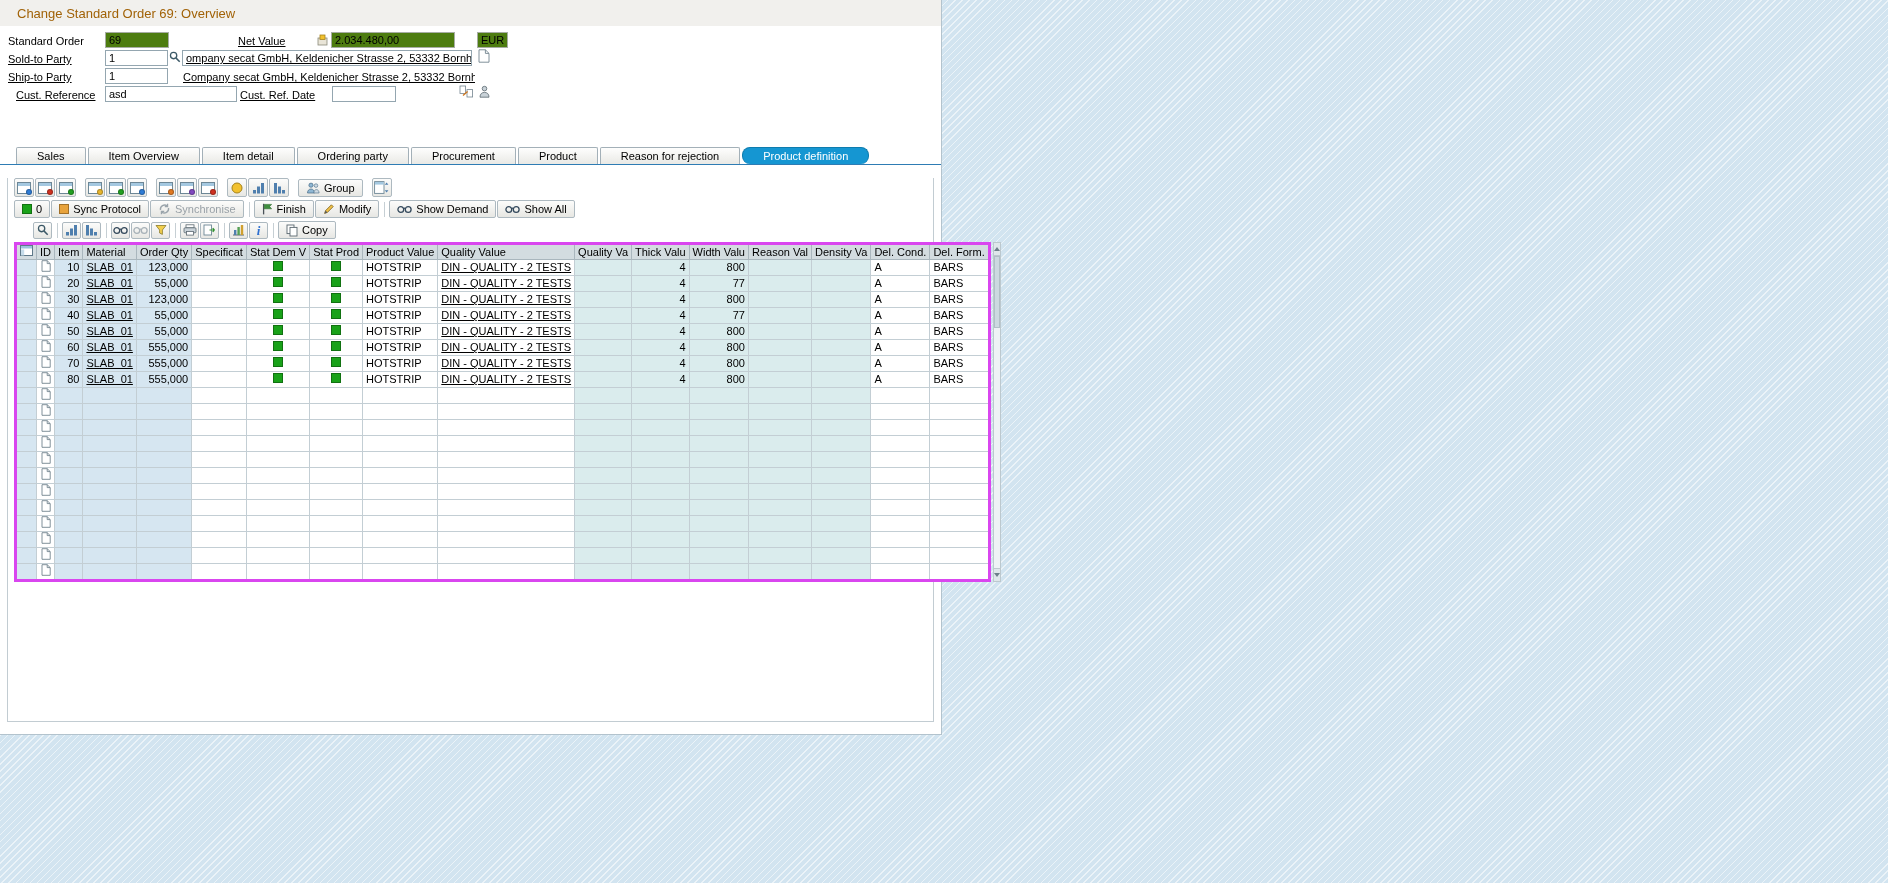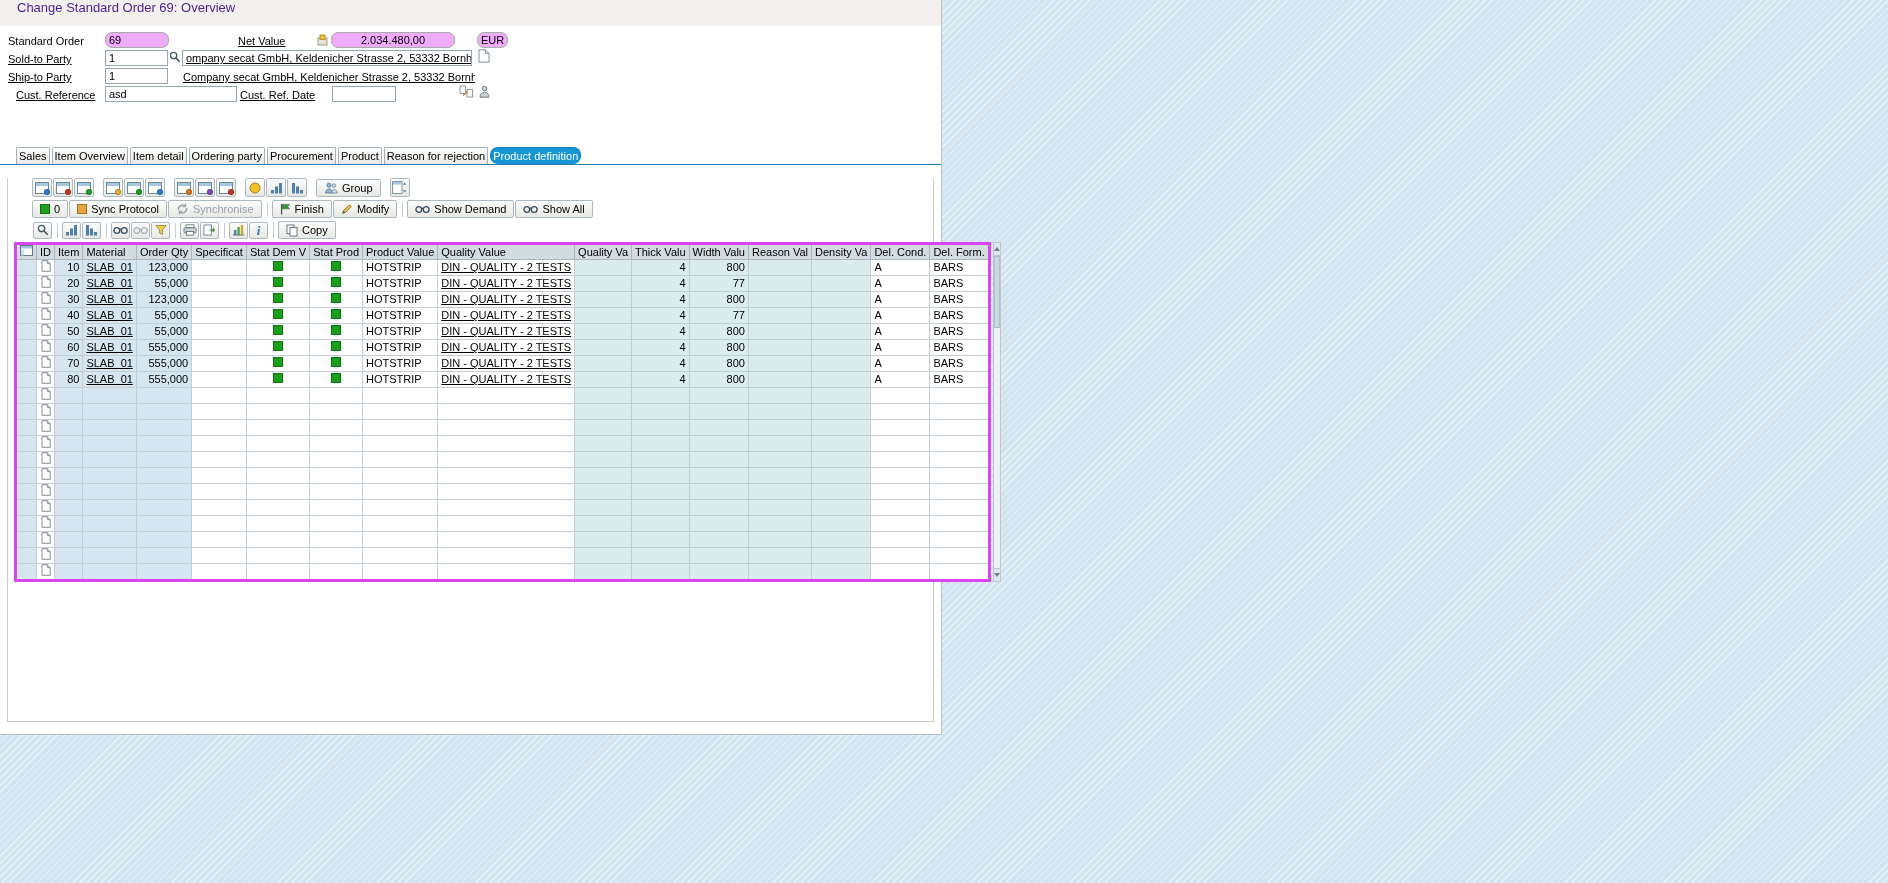--- a/index.html
+++ b/index.html
@@ -3,35 +3,35 @@
 <meta charset="utf-8">
 <style>
   html,body{margin:0;padding:0;}
   body{
     width:1888px;height:883px;overflow:hidden;position:relative;
     font-family:"Liberation Sans",sans-serif;font-size:11px;color:#000;
     background-color:#d2e4f0;
     background-image:repeating-linear-gradient(135deg,rgba(255,255,255,.55) 0px,rgba(255,255,255,.55) 1px,rgba(255,255,255,0) 1px,rgba(255,255,255,0) 5px);
   }
   .app{position:absolute;left:0;top:0;width:941px;height:734px;background:#fff;border-right:1px solid #b3c3cd;border-bottom:1px solid #b3c3cd;}
-  .titlebar{height:26px;background:#f1f0ed;display:flex;align-items:flex-start;padding-left:17px;font-size:13px;color:#4c1d95;}
+  .titlebar{height:26px;background:#f1f0ed;display:flex;align-items:center;padding-left:17px;font-size:13px;color:#a16207;}
   .form{position:relative;height:120px;background:#fff;}
   .lbl{position:absolute;height:16px;line-height:16px;white-space:nowrap;}
   .u{text-decoration:underline;}
   .fld{position:absolute;box-sizing:border-box;height:16px;border:1px solid #94a6b0;background:#fff;font-family:"Liberation Sans",sans-serif;font-size:11px;padding:0 3px;line-height:14px;white-space:nowrap;overflow:hidden;}
   input.fld{outline:none;}
-  .fld.display{background:#f0abfc;border-color:#a7ada4;border-radius:7px;}
-  .fld.num{text-align:center;}
+  .fld.display{background:#4d7c0f;border-color:#a7ada4;}
+  .fld.num{text-align:left;}
   .iconbtn{position:absolute;display:inline-flex;align-items:center;justify-content:center;background:transparent;border:none;padding:0;cursor:pointer;}
   .addrtext{position:absolute;height:16px;line-height:16px;white-space:nowrap;overflow:hidden;text-decoration:underline;}
   .tabstrip{display:flex;align-items:flex-end;height:18px;padding-left:16px;border-bottom:1px solid #2e7cb4;}
-  .tab{height:17px;box-sizing:border-box;line-height:15px;padding:1px 2px 0;margin-right:2px;font-size:11px;background:linear-gradient(#fefefd,#e9e9e5);border:1px solid #a3b0b8;border-bottom:none;border-radius:2px 2px 0 0;cursor:pointer;white-space:nowrap;}
+  .tab{height:17px;box-sizing:border-box;line-height:15px;padding:1px 20px 0;margin-right:2px;font-size:11px;background:linear-gradient(#fefefd,#e9e9e5);border:1px solid #a3b0b8;border-bottom:none;border-radius:2px 2px 0 0;cursor:pointer;white-space:nowrap;}
   .tab.active{background:var(--active-tab,#1596d2);color:#fff;border-color:#0e7cae;border-radius:8px;}
   .panel{margin:0 7px;border:1px solid #c2ccd2;border-top:none;height:544px;background:#fff;position:relative;box-sizing:border-box;}
-  .tbrow{display:flex;align-items:center;margin-left:24px;}
+  .tbrow{display:flex;align-items:center;margin-left:6px;}
   .row1{margin-top:13px;}
   .row2{margin-top:3px;}
   .row3{margin-top:3px;margin-left:25px;}
   .ibtn{width:20px;height:19px;box-sizing:border-box;border:1px solid #adb9c0;border-radius:2px;background:linear-gradient(#fcfcfb,#e7e7e3);display:inline-flex;align-items:center;justify-content:center;margin-right:1px;cursor:pointer;padding:0;flex:none;}
   .ibtn.small{width:19px;height:17px;}
   .btn{height:18px;box-sizing:border-box;border:1px solid #adb9c0;border-radius:2px;background:linear-gradient(#fcfcfb,#e7e7e3);display:inline-flex;align-items:center;gap:4px;font-size:11px;font-family:inherit;padding:0 7px;margin-right:1px;cursor:pointer;white-space:nowrap;color:#000;flex:none;}
   .btn.disabled{color:#99a1a7;}
   .gap{width:8px;flex:none;}
   .vsep{width:1px;height:15px;background:#c6cfd4;margin:0 4px;flex:none;}
   .led{width:10px;height:10px;flex:none;border:1px solid rgba(0,0,0,.3);box-sizing:border-box;display:inline-block;}

